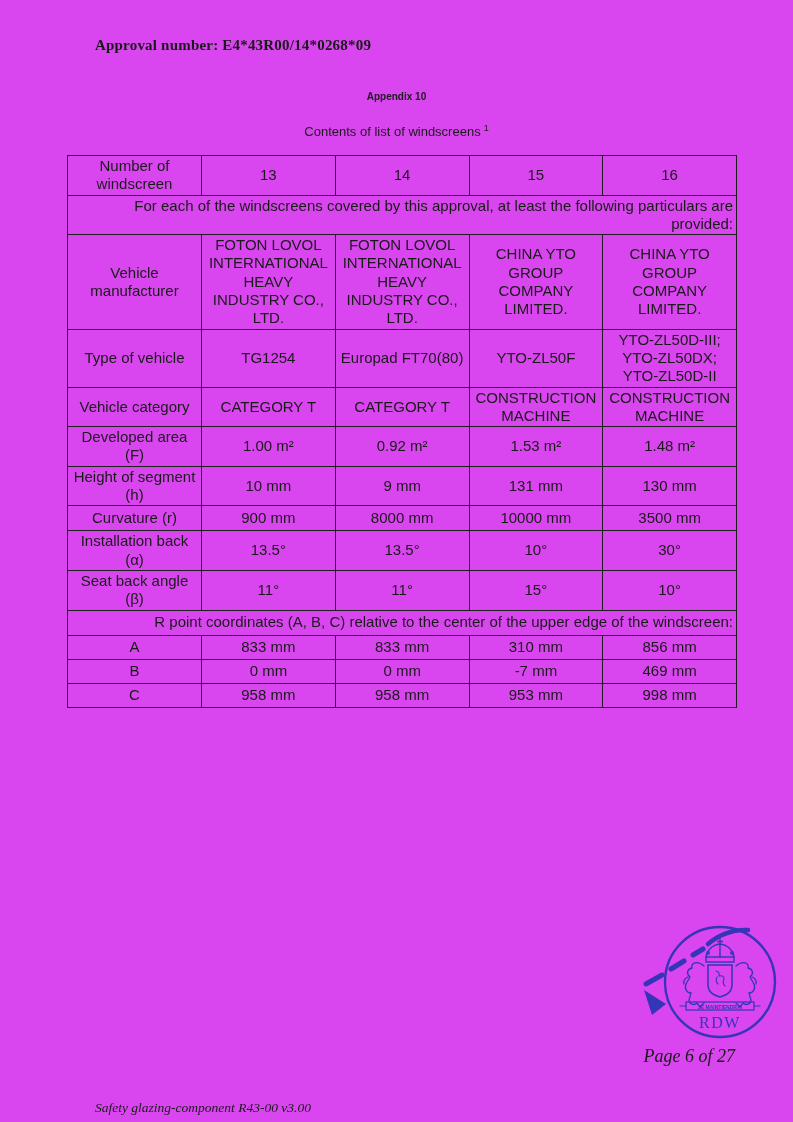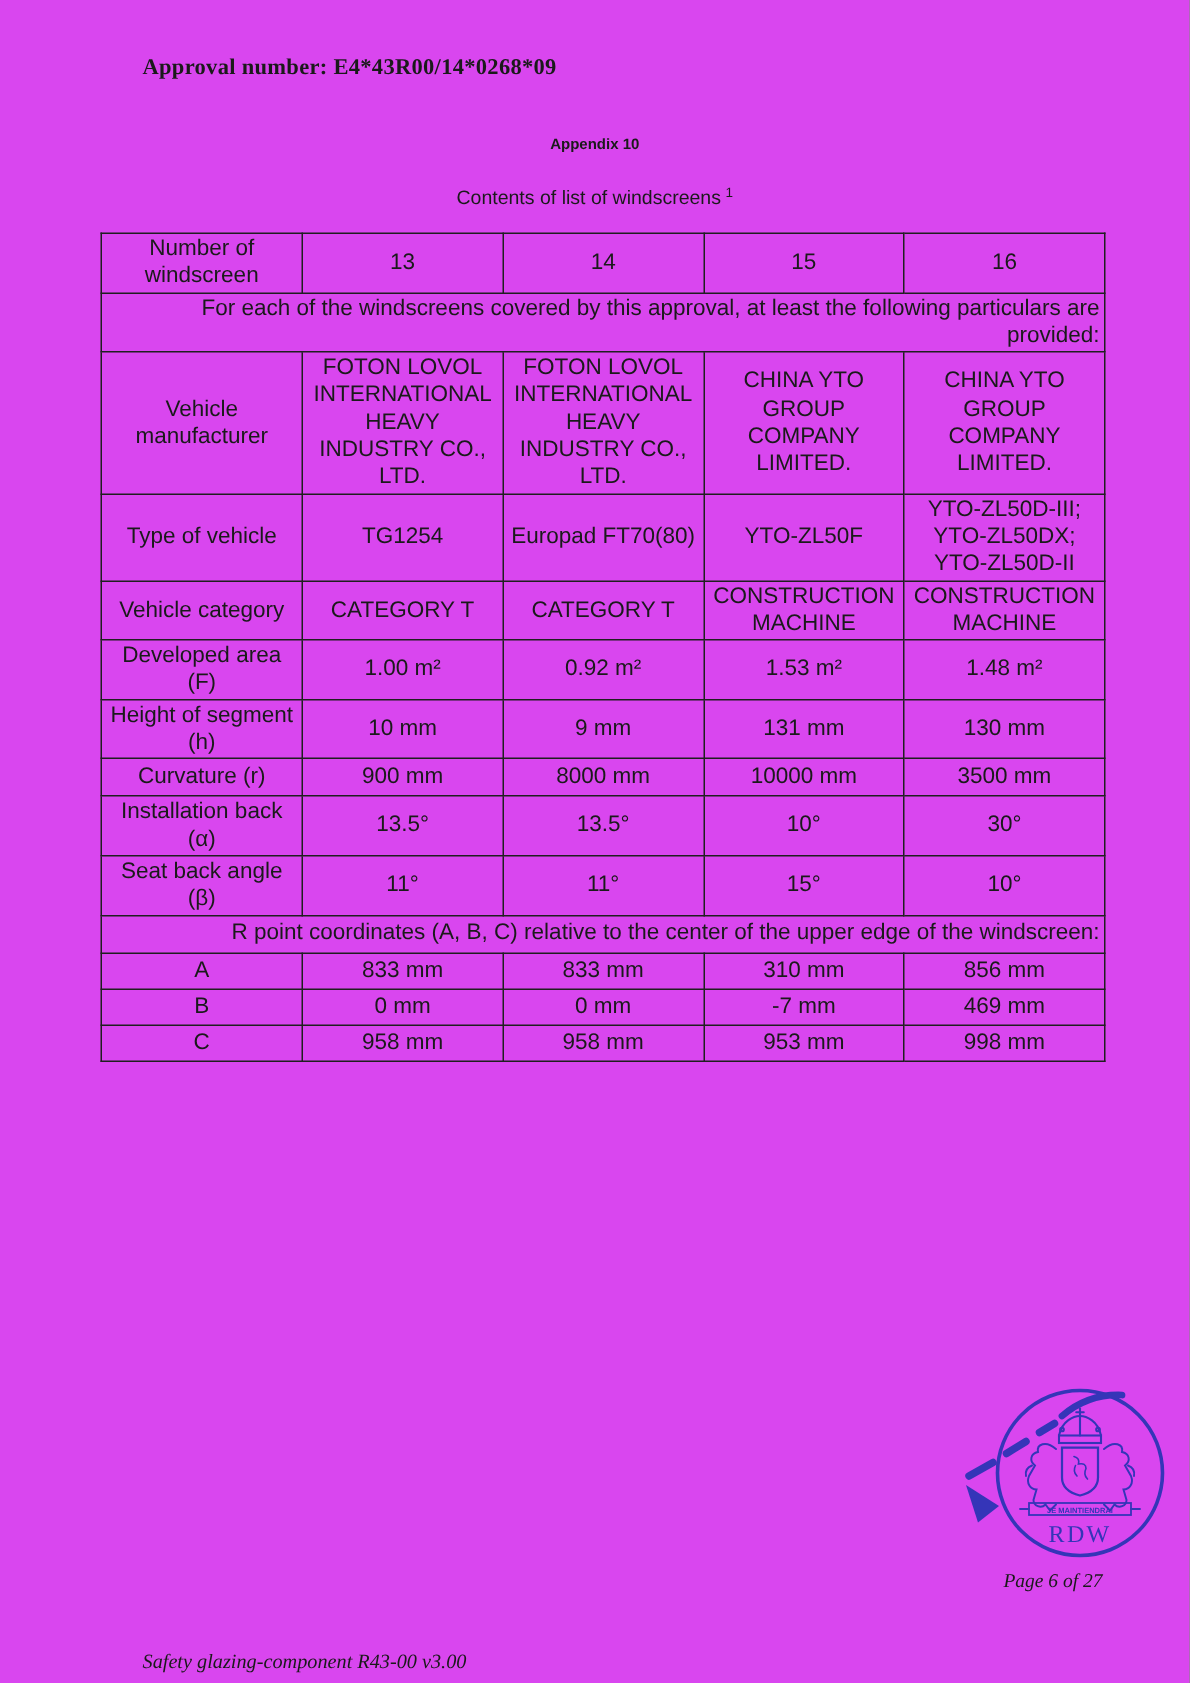--- a/index.html
+++ b/index.html
@@ -37,21 +37,21 @@
   tr.r-type{height:57px;} tr.r-cat{height:30px;} tr.r-area{height:23px;}
   tr.r-seg{height:29px;} tr.r-curv{height:25px;} tr.r-inst{height:29px;}
   tr.r-seat{height:23px;} tr.r-rpoint{height:25px;} tr.r-coord{height:24px;}
   .stamp{position:absolute;left:638px;top:916px;width:160px;height:132px;}
   .footer-left{
     position:absolute;left:95px;top:1100px;
     font-family:"Liberation Serif",serif;font-style:italic;font-size:13.5px;
   }
   .footer-right{
     position:absolute;right:58px;top:1046px;
-    font-family:"Liberation Serif",serif;font-style:italic;font-size:13px;
+    font-family:"Liberation Serif",serif;font-style:italic;font-size:18px;
   }
 </style>
 </head>
 <body>
 
 <div class="page">
 
   <div class="approval">Approval number: E4*43R00/14*0268*09</div>
 
   <div class="appendix">Appendix 10</div>

